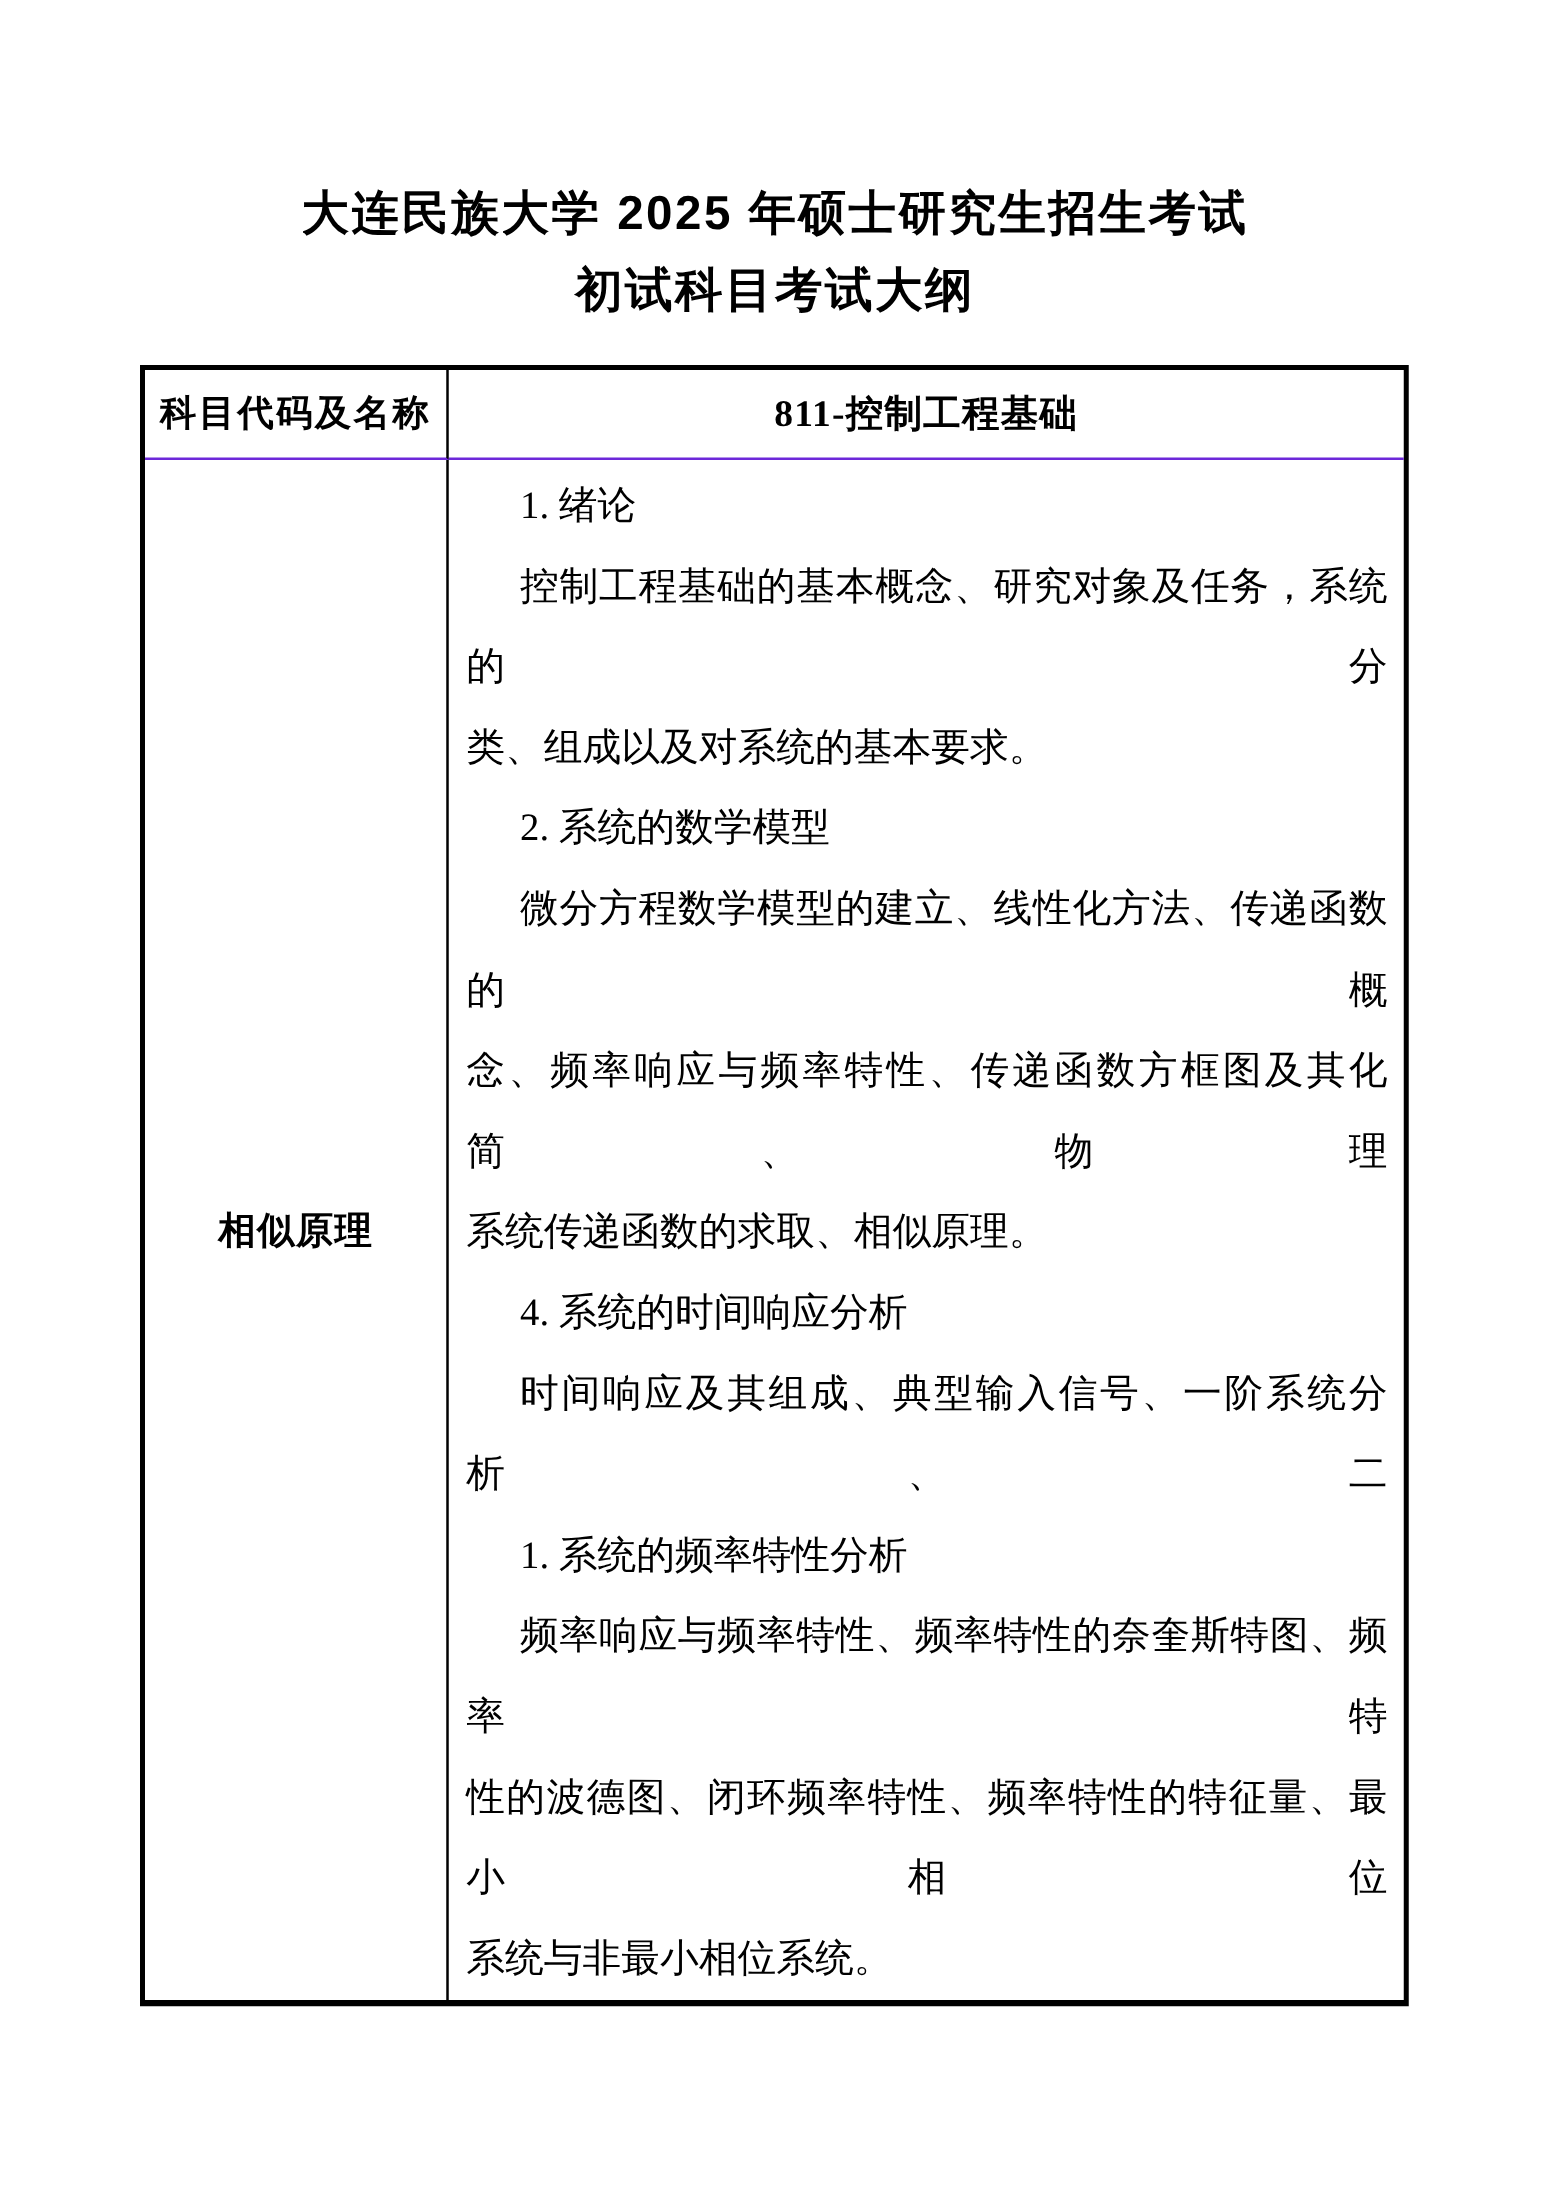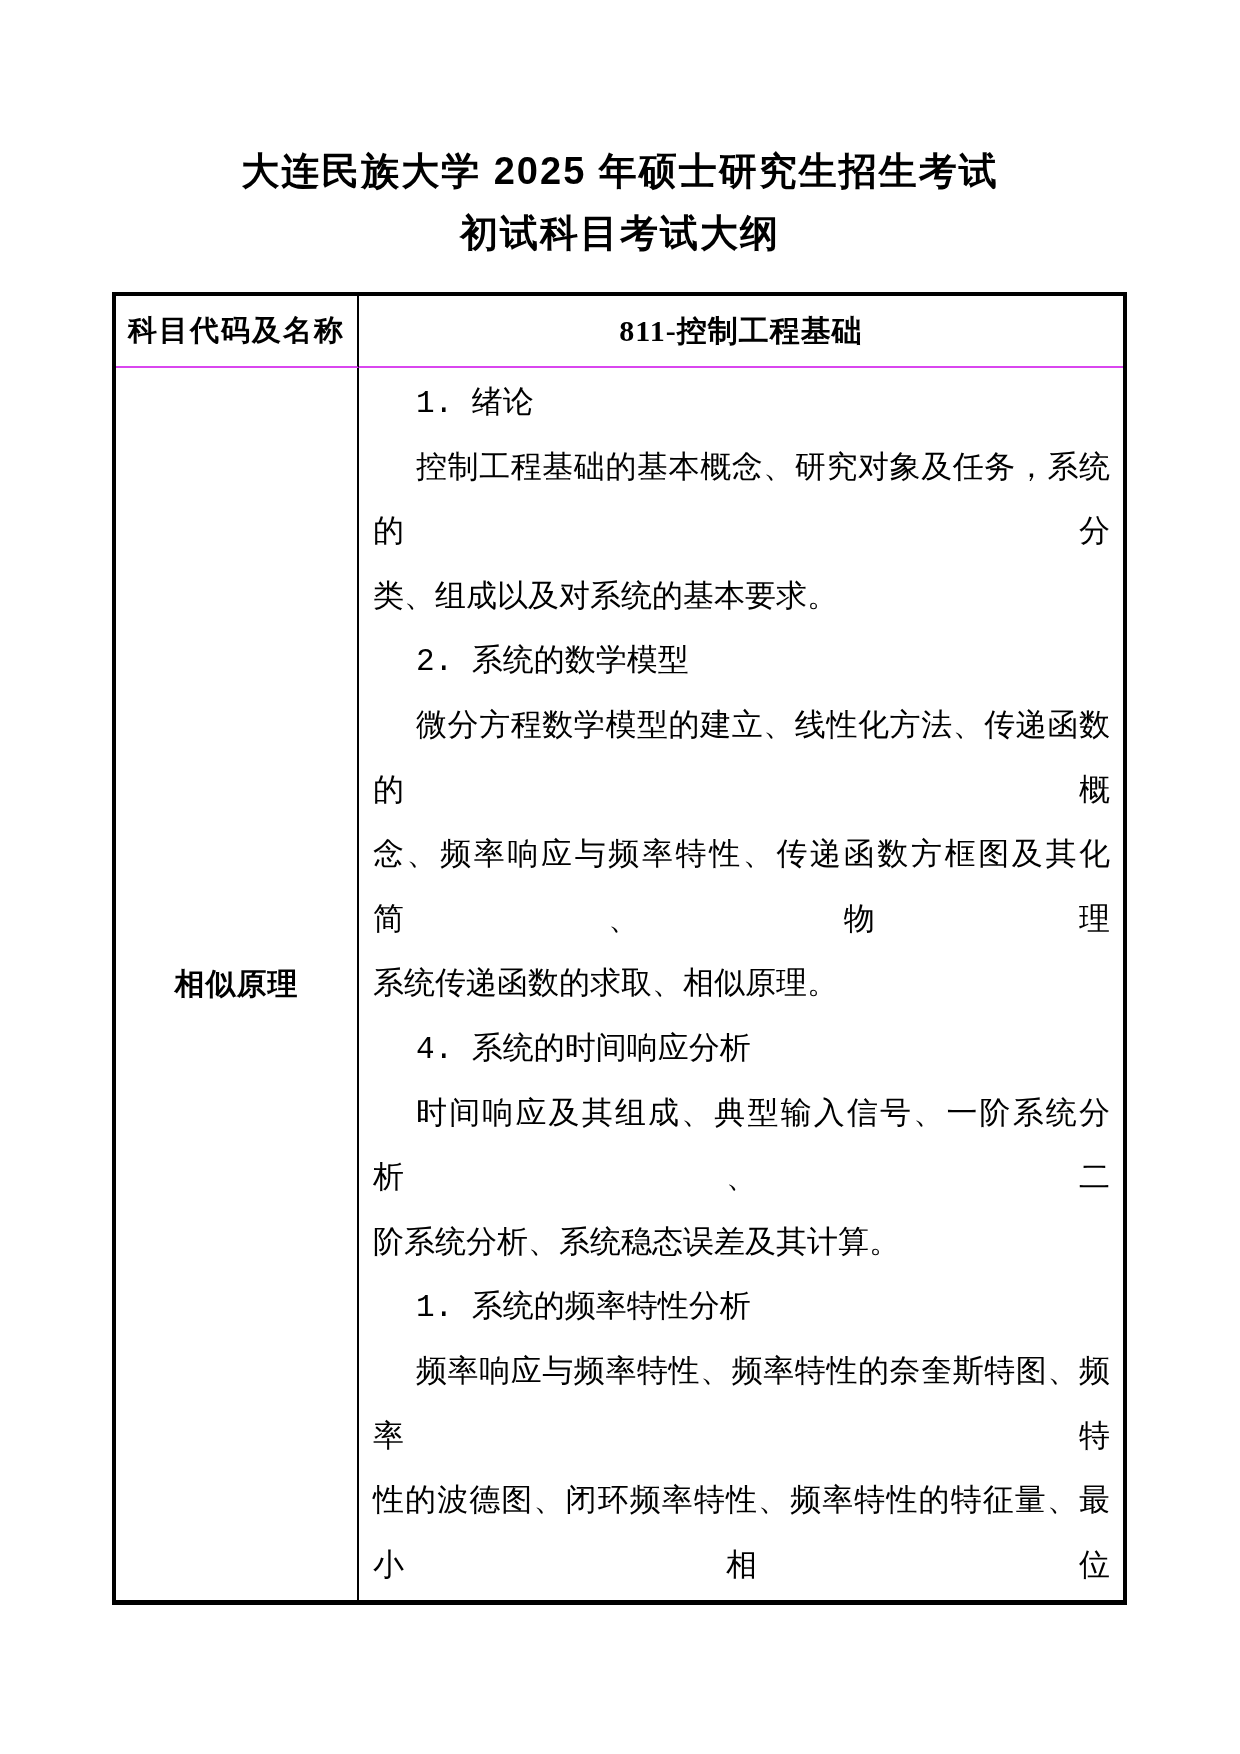--- a/index.html
+++ b/index.html
@@ -41,21 +41,21 @@
     background: #ffffff;
   }
   .cell {
     box-sizing: border-box;
     overflow: hidden;
   }
   .cell.left-col {
     border-right: 2px solid #000000;
   }
   .cell.header-row {
-    border-bottom: 2px solid #d946ef;
+    border-bottom: 2px solid #6d28d9;
   }
   .cell.center {
     display: flex;
     align-items: center;
     justify-content: center;
   }
   .head-label {
     font-weight: 700;
     font-size: 29px;
     letter-spacing: 2px;
@@ -70,21 +70,20 @@
   .side-label {
     font-weight: 700;
     font-size: 30px;
     letter-spacing: 1px;
     white-space: nowrap;
   }
   .content-body {
     padding: 4px 13px 12px 14px;
     font-size: 31px;
     line-height: 64.6px;
-    font-family: Liberation Mono, monospace;
   }
   .line {
     white-space: nowrap;
   }
   .line.indent {
     text-indent: 43px;
   }
   .line.fill {
     white-space: normal;
     text-align: justify;
@@ -112,20 +111,19 @@
   <div class="cell content-body">
     <div class="line indent">1. 绪论</div>
     <div class="line indent fill">控制工程基础的基本概念、研究对象及任务，系统的分</div>
     <div class="line">类、组成以及对系统的基本要求。</div>
     <div class="line indent">2. 系统的数学模型</div>
     <div class="line indent fill">微分方程数学模型的建立、线性化方法、传递函数的概</div>
     <div class="line fill">念、频率响应与频率特性、传递函数方框图及其化简、物理</div>
     <div class="line">系统传递函数的求取、相似原理。</div>
     <div class="line indent">4. 系统的时间响应分析</div>
     <div class="line indent fill">时间响应及其组成、典型输入信号、一阶系统分析、二</div>
-    <div class="line">阶系统分析、系统稳态误差及其计算。</div>
     <div class="line indent">1. 系统的频率特性分析</div>
     <div class="line indent fill">频率响应与频率特性、频率特性的奈奎斯特图、频率特</div>
     <div class="line fill">性的波德图、闭环频率特性、频率特性的特征量、最小相位</div>
     <div class="line">系统与非最小相位系统。</div>
 
   </div>
 </div>
 
 </body></html>

